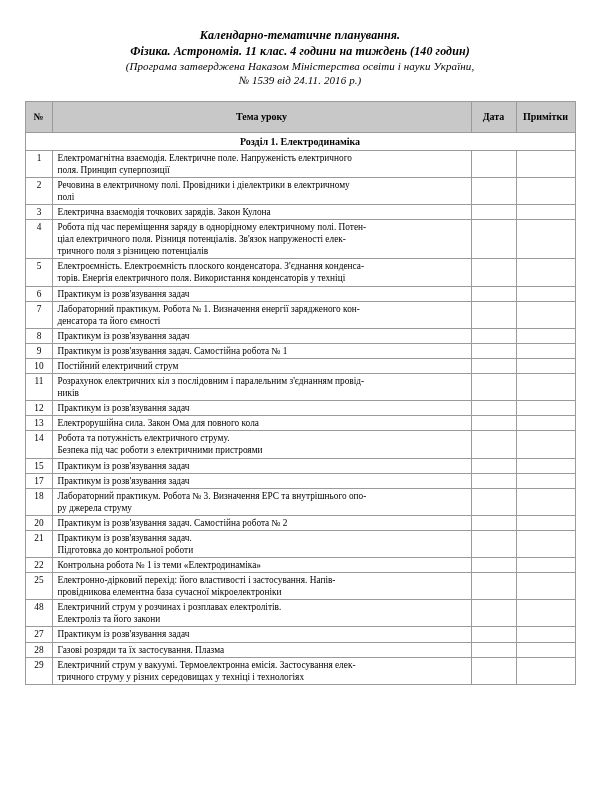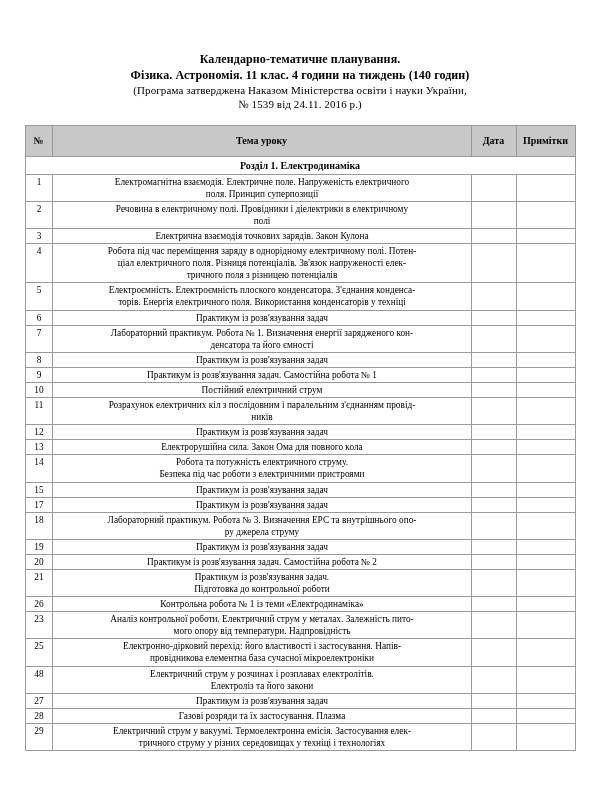--- a/index.html
+++ b/index.html
@@ -20,21 +20,22 @@
     width: 600px;
     height: 800px;
     box-sizing: border-box;
     padding: 0;
     position: relative;
     background: #ffffff;
   }
   .doc-title {
     text-align: center;
     padding: 0 30px;
-    margin-top: 52px;
+    margin-top: 28px;
+    font-style: italic;
   }
   .title-line {
     display: block;
     line-height: 1.30;
     letter-spacing: 0.1px;
   }
   .title-line.bold {
     font-weight: bold;
     font-size: 12.0px;
   }
@@ -71,21 +72,21 @@
   col.c-date   { width: 45px; }
   col.c-notes  { width: 59px; }
 
   td.num {
     text-align: center;
     padding-left: 2px;
     padding-right: 2px;
     font-size: 9.6px;
   }
   td.theme {
-    text-align: center;
+    text-align: left;
   }
   td.theme .l {
     display: block;
     white-space: nowrap;
   }
   tr.section td {
     text-align: center;
     font-weight: bold;
     font-size: 10px;
     padding: 2px 4px;
@@ -266,57 +267,40 @@
         <tr>
           <td class="num">18</td>
           <td class="theme">
             <span class="l">Лабораторний практикум. Робота № 3. Визначення ЕРС та внутрішнього опо-</span>
             <span class="l">ру джерела струму</span>
           </td>
           <td class="blank"></td>
           <td class="blank"></td>
         </tr>
         <tr>
-          <td class="num">19</td>
-          <td class="theme">
-            <span class="l">Практикум із розв'язування задач</span>
-          </td>
-          <td class="blank"></td>
-          <td class="blank"></td>
-        </tr>
-        <tr>
           <td class="num">20</td>
           <td class="theme">
             <span class="l">Практикум із розв'язування задач. Самостійна робота № 2</span>
           </td>
           <td class="blank"></td>
           <td class="blank"></td>
         </tr>
         <tr>
           <td class="num">21</td>
           <td class="theme">
             <span class="l">Практикум із розв'язування задач.</span>
             <span class="l">Підготовка до контрольної роботи</span>
           </td>
           <td class="blank"></td>
           <td class="blank"></td>
         </tr>
         <tr>
-          <td class="num">26</td>
+          <td class="num">22</td>
           <td class="theme">
             <span class="l">Контрольна робота № 1 із теми «Електродинаміка»</span>
-          </td>
-          <td class="blank"></td>
-          <td class="blank"></td>
-        </tr>
-        <tr>
-          <td class="num">23</td>
-          <td class="theme">
-            <span class="l">Аналіз контрольної роботи. Електричний струм у металах. Залежність пито-</span>
-            <span class="l">мого опору від температури. Надпровідність</span>
           </td>
           <td class="blank"></td>
           <td class="blank"></td>
         </tr>
         <tr>
           <td class="num">25</td>
           <td class="theme">
             <span class="l">Електронно-дірковий перехід: його властивості і застосування. Напів-</span>
             <span class="l">провідникова елементна база сучасної мікроелектроніки</span>
           </td>

